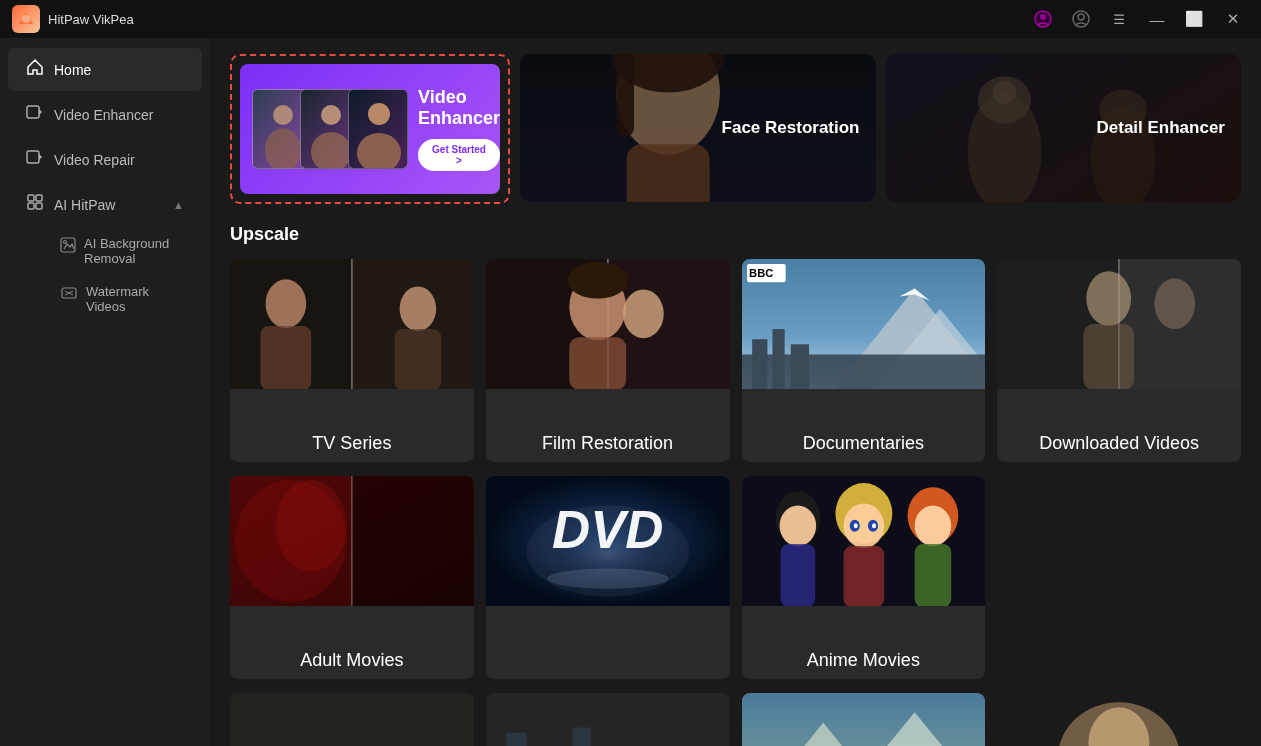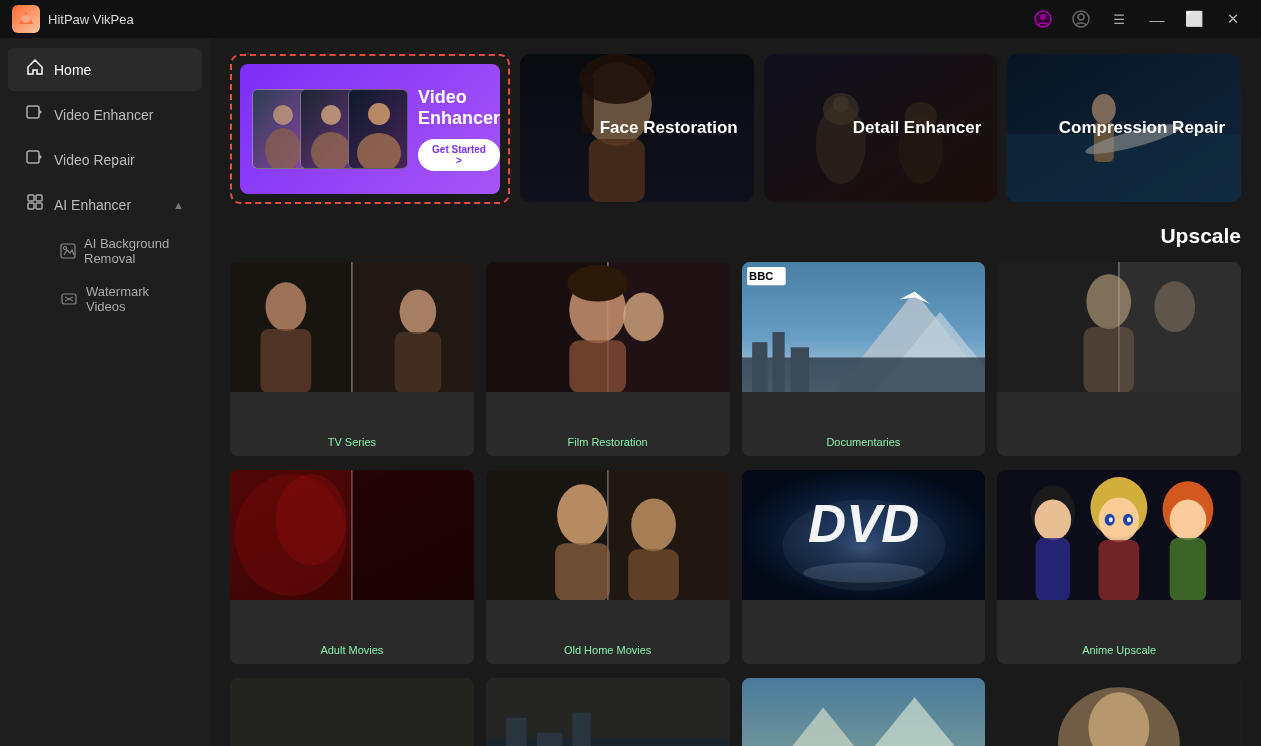--- a/index.html
+++ b/index.html
@@ -115,21 +115,21 @@
     }
     .sidebar-item.active .sidebar-icon { color: #fff; }
     .sidebar-sub {
       padding-left: 42px;
       display: flex;
       flex-direction: column;
       gap: 2px;
     }
     .sidebar-sub-item {
       display: flex;
-      align-items: center;
+      align-items: flex-start;
       gap: 8px;
       padding: 8px 10px;
       cursor: pointer;
       border-radius: 6px;
       color: #aaa;
       font-size: 13px;
       margin: 0 8px;
     }
     .sidebar-sub-icon {
       width: 18px;
@@ -250,25 +250,24 @@
     .feature-card-label {
       font-size: 17px;
       font-weight: 700;
       color: #fff;
       text-align: center;
       line-height: 1.3;
     }
 
     
     .section-title {
-      font-size: 21px;
+      font-size: 18px;
       font-weight: 700;
       color: #fff;
       margin-bottom: 14px;
-      text-align: right;
     }
 
     
     .media-grid {
       display: grid;
       grid-template-columns: repeat(4, 1fr);
       gap: 12px;
       margin-bottom: 14px;
     }
     .media-card {
@@ -279,22 +278,22 @@
     }
     .media-card-img {
       width: 100%;
       height: 166px;
       position: relative;
       overflow: hidden;
     }
     .media-card-label {
       text-align: center;
       padding: 8px 4px;
-      font-size: 11px;
-      color: #86efac;
+      font-size: 18px;
+      color: #ffffff;
     }
 
   </style>
 </head>
 <body>
 
 <div class="titlebar">
   <div class="titlebar-logo">
     <div class="logo-icon">
       <svg width="18" height="18" viewBox="0 0 18 18">
@@ -360,21 +359,21 @@
 
     <div class="sidebar-item">
       <span class="sidebar-icon">
         <svg width="18" height="18" viewBox="0 0 18 18" fill="none">
           <rect x="2" y="2" width="6" height="6" rx="1" stroke="#aaa" stroke-width="1.5"></rect>
           <rect x="10" y="2" width="6" height="6" rx="1" stroke="#aaa" stroke-width="1.5"></rect>
           <rect x="2" y="10" width="6" height="6" rx="1" stroke="#aaa" stroke-width="1.5"></rect>
           <rect x="10" y="10" width="6" height="6" rx="1" stroke="#aaa" stroke-width="1.5"></rect>
         </svg>
       </span>
-      <span>AI Enhancer</span>
+      <span>AI HitPaw</span>
       <span class="sidebar-expand">▲</span>
     </div>
 
     <div class="sidebar-sub">
       <div class="sidebar-sub-item">
         <span class="sidebar-sub-icon">
           <svg width="16" height="16" viewBox="0 0 16 16" fill="none">
             <rect x="1" y="1" width="14" height="14" rx="2" stroke="#888" stroke-width="1.2"></rect>
             <path d="M4 12 L7 7 L10 10 L12 7 L14 12" stroke="#888" stroke-width="1.2" fill="none"></path>
             <circle cx="5" cy="5" r="1.5" stroke="#888" stroke-width="1.2"></circle>
@@ -491,43 +490,20 @@
             <circle cx="80" cy="50" r="8" fill="#6a5a4a" opacity="0.6"></circle>
             <ellipse cx="160" cy="95" rx="22" ry="35" fill="#3a2a1a" opacity="0.7"></ellipse>
             <ellipse cx="160" cy="62" rx="16" ry="14" fill="#4a3a2a" opacity="0.7"></ellipse>
           </svg>
         </div>
         <div class="feature-card-overlay">
           <span class="feature-card-label">Detail Enhancer</span>
         </div>
       </div>
 
-      <div class="feature-card">
-        <div class="feature-card-bg">
-          <svg width="100%" height="148" viewBox="0 0 240 148" preserveAspectRatio="xMidYMid slice">
-            <defs>
-              <linearGradient id="compg" x1="0" y1="0" x2="1" y2="1">
-                <stop offset="0%" stop-color="#0d2137"></stop>
-                <stop offset="100%" stop-color="#1a3a5c"></stop>
-              </linearGradient>
-            </defs>
-            <rect width="240" height="148" fill="url(#compg)"></rect>
-
-            <rect x="0" y="80" width="240" height="68" fill="#1a4a6a" opacity="0.5"></rect>
-
-            <ellipse cx="100" cy="55" rx="12" ry="15" fill="#e8c09a" opacity="0.8"></ellipse>
-            <rect x="90" y="68" width="20" height="40" rx="5" fill="#d4a060" opacity="0.7"></rect>
-
-            <ellipse cx="130" cy="85" rx="50" ry="8" fill="#e0e0e0" opacity="0.6" transform="rotate(-15 130 85)"></ellipse>
-          </svg>
-        </div>
-        <div class="feature-card-overlay">
-          <span class="feature-card-label">Compression Repair</span>
-        </div>
-      </div>
 
     </div>
 
     <div class="section-title">Upscale</div>
 
     <div class="media-grid">
 
       <div class="media-card">
         <div class="media-card-img">
           <svg width="100%" height="130" viewBox="0 0 240 130" preserveAspectRatio="xMidYMid slice">
@@ -604,20 +580,21 @@
             <rect x="0" y="0" width="120" height="130" fill="#1e1e1e"></rect>
             <rect x="120" y="0" width="120" height="130" fill="#2e2e2e"></rect>
             <line x1="120" y1="0" x2="120" y2="130" stroke="rgba(255,255,255,0.35)" stroke-width="1.5"></line>
 
             <ellipse cx="110" cy="40" rx="22" ry="27" fill="#c0a880" opacity="0.6"></ellipse>
             <rect x="85" y="65" width="50" height="65" rx="10" fill="#7a6048" opacity="0.5"></rect>
 
             <ellipse cx="175" cy="45" rx="20" ry="25" fill="#d0b090" opacity="0.3"></ellipse>
           </svg>
         </div>
+        <div class="media-card-label">Downloaded Videos</div>
       </div>
     </div>
 
     <div class="media-grid">
 
       <div class="media-card">
         <div class="media-card-img">
           <svg width="100%" height="130" viewBox="0 0 240 130" preserveAspectRatio="xMidYMid slice">
             <defs>
               <linearGradient id="redg" x1="0" y1="0" x2="1" y2="1">
@@ -630,37 +607,20 @@
             <rect x="120" y="0" width="120" height="130" fill="#1a0303" opacity="0.8"></rect>
             <line x1="120" y1="0" x2="120" y2="130" stroke="rgba(255,255,255,0.3)" stroke-width="1.5"></line>
 
             <ellipse cx="60" cy="65" rx="55" ry="60" fill="#800a0a" opacity="0.4"></ellipse>
             <ellipse cx="80" cy="50" rx="35" ry="45" fill="#a01010" opacity="0.3"></ellipse>
           </svg>
         </div>
         <div class="media-card-label">Adult Movies</div>
       </div>
 
-      <div class="media-card">
-        <div class="media-card-img">
-          <svg width="100%" height="130" viewBox="0 0 240 130" preserveAspectRatio="xMidYMid slice">
-            <rect width="240" height="130" fill="#1a1510"></rect>
-            <rect x="0" y="0" width="120" height="130" fill="#181410"></rect>
-            <rect x="120" y="0" width="120" height="130" fill="#201810"></rect>
-            <line x1="120" y1="0" x2="120" y2="130" stroke="rgba(255,255,255,0.35)" stroke-width="1.5"></line>
-
-            <ellipse cx="95" cy="45" rx="25" ry="30" fill="#d4a070" opacity="0.85"></ellipse>
-            <rect x="68" y="73" width="54" height="57" rx="10" fill="#8a6040" opacity="0.75"></rect>
-
-            <ellipse cx="165" cy="55" rx="22" ry="26" fill="#c89868" opacity="0.8"></ellipse>
-            <rect x="140" y="79" width="50" height="51" rx="10" fill="#7a5030" opacity="0.7"></rect>
-          </svg>
-        </div>
-        <div class="media-card-label">Old Home Movies</div>
-      </div>
 
       <div class="media-card">
         <div class="media-card-img">
           <svg width="100%" height="130" viewBox="0 0 240 130" preserveAspectRatio="xMidYMid slice">
             <defs>
               <radialGradient id="dvdbg" cx="50%" cy="50%" r="50%">
                 <stop offset="0%" stop-color="#1a3a6a"></stop>
                 <stop offset="100%" stop-color="#020a18"></stop>
               </radialGradient>
               <radialGradient id="discshine" cx="50%" cy="60%" r="50%">
@@ -696,21 +656,21 @@
             <ellipse cx="188" cy="40" rx="25" ry="28" fill="#e86020" opacity="0.9"></ellipse>
             <ellipse cx="188" cy="50" rx="18" ry="20" fill="#ffd8a8" opacity="0.9"></ellipse>
             <rect x="170" y="68" width="36" height="62" rx="8" fill="#4a7a2a" opacity="0.8"></rect>
 
             <ellipse cx="111" cy="50" rx="5" ry="6" fill="#2244aa"></ellipse>
             <ellipse cx="129" cy="50" rx="5" ry="6" fill="#2244aa"></ellipse>
             <ellipse cx="112" cy="50" rx="2" ry="2.5" fill="#fff"></ellipse>
             <ellipse cx="130" cy="50" rx="2" ry="2.5" fill="#fff"></ellipse>
           </svg>
         </div>
-        <div class="media-card-label">Anime Upscale</div>
+        <div class="media-card-label">Anime Movies</div>
       </div>
     </div>
 
     <div class="media-grid">
       <div class="media-card">
         <div class="media-card-img">
           <svg width="100%" height="130" viewBox="0 0 240 130" preserveAspectRatio="xMidYMid slice">
             <rect width="240" height="130" fill="#1a1a1a"></rect>
             <rect width="240" height="130" fill="#252520" opacity="0.8"></rect>
           </svg>

